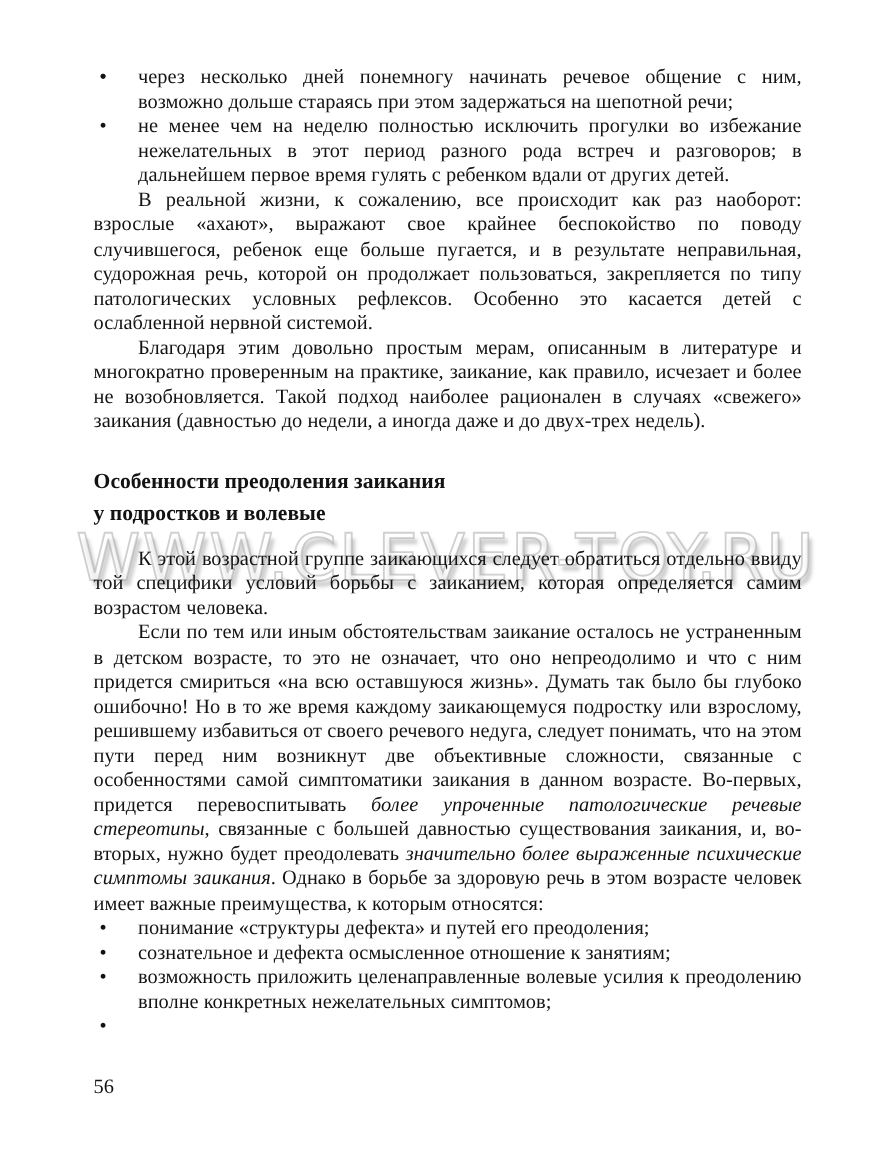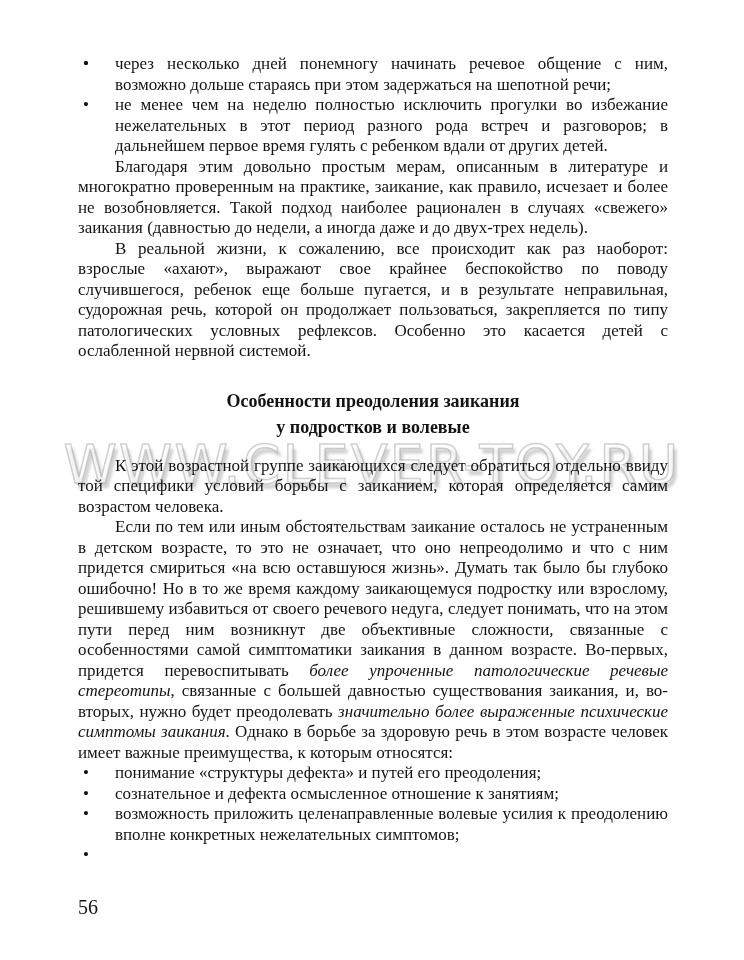--- a/index.html
+++ b/index.html
@@ -58,30 +58,29 @@
     left: 5px;
     top: 0;
   }
   p.para {
     margin: 0;
     text-indent: 37px;
     text-align: justify;
   }
   h2.section-heading {
     margin: 26px 0 16px 0;
-    text-align: center;
     font-size: 18px;
     line-height: 26px;
     font-weight: bold;
   }
   .page-number {
     position: absolute;
     left: 78px;
     top: 896px;
-    font-size: 20px;
+    font-size: 17px;
     z-index: 1;
   }
   em { font-style: italic; }
 </style>
 </head>
 <body>
 
 <div class="page">
 
   <div class="watermark">WWW.CLEVER-TOY.RU</div>
@@ -95,23 +94,23 @@
       <li>
         <span class="marker">•</span>
         <span>через несколько дней понемногу начинать речевое общение с ним, возможно дольше стараясь при этом задержаться на шепотной речи;</span>
       </li>
       <li>
         <span class="marker">•</span>
         <span>не менее чем на неделю полностью исключить прогулки во избежание нежелательных в этот период разного рода встреч и разговоров; в дальнейшем первое время гулять с ребенком вдали от других детей.</span>
       </li>
     </ul>
 
+    <p class="para">В реальной жизни, к сожалению, все происходит как раз наоборот: взрослые «ахают», выражают свое крайнее беспокойство по поводу случившегося, ребенок еще больше пугается, и в результате неправильная, судорожная речь, которой он продолжает пользоваться, закрепляется по типу патологических условных рефлексов. Особенно это касается детей с ослабленной нервной системой.</p>
+
     <p class="para">Благодаря этим довольно простым мерам, описанным в литературе и многократно проверенным на практике, заикание, как правило, исчезает и более не возобновляется. Такой подход наиболее рационален в случаях «свежего» заикания (давностью до недели, а иногда даже и до двух-трех недель).</p>
-
-    <p class="para">В реальной жизни, к сожалению, все происходит как раз наоборот: взрослые «ахают», выражают свое крайнее беспокойство по поводу случившегося, ребенок еще больше пугается, и в результате неправильная, судорожная речь, которой он продолжает пользоваться, закрепляется по типу патологических условных рефлексов. Особенно это касается детей с ослабленной нервной системой.</p>
 
     <h2 class="section-heading">
       <span>Особенности преодоления заикания</span><br>
       <span>у подростков и волевые</span>
     </h2>
 
     <p class="para">К этой возрастной группе заикающихся следует обратиться отдельно ввиду той специфики условий борьбы с заиканием, которая определяется самим возрастом человека.</p>
 
     <p class="para"><span>Если по тем или иным обстоятельствам заикание осталось не устраненным в детском возрасте, то это не означает, что оно непреодолимо и что с ним придется смириться «на всю оставшуюся жизнь». Думать так было бы глубоко ошибочно! Но в то же время каждому заикающемуся подростку или взрослому, решившему избавиться от своего речевого недуга, следует понимать, что на этом пути перед ним возникнут две объективные сложности, связанные с особенностями самой симптоматики заикания в данном возрасте. Во-первых, придется перевоспитывать </span><em>более упроченные патологические речевые стереотипы</em><span>, связанные с большей давностью существования заикания, и, во-вторых, нужно будет преодолевать </span><em>значительно более выраженные психические симптомы заикания</em><span>. Однако в борьбе за здоровую речь в этом возрасте человек имеет важные преимущества, к которым относятся:</span></p>
 

